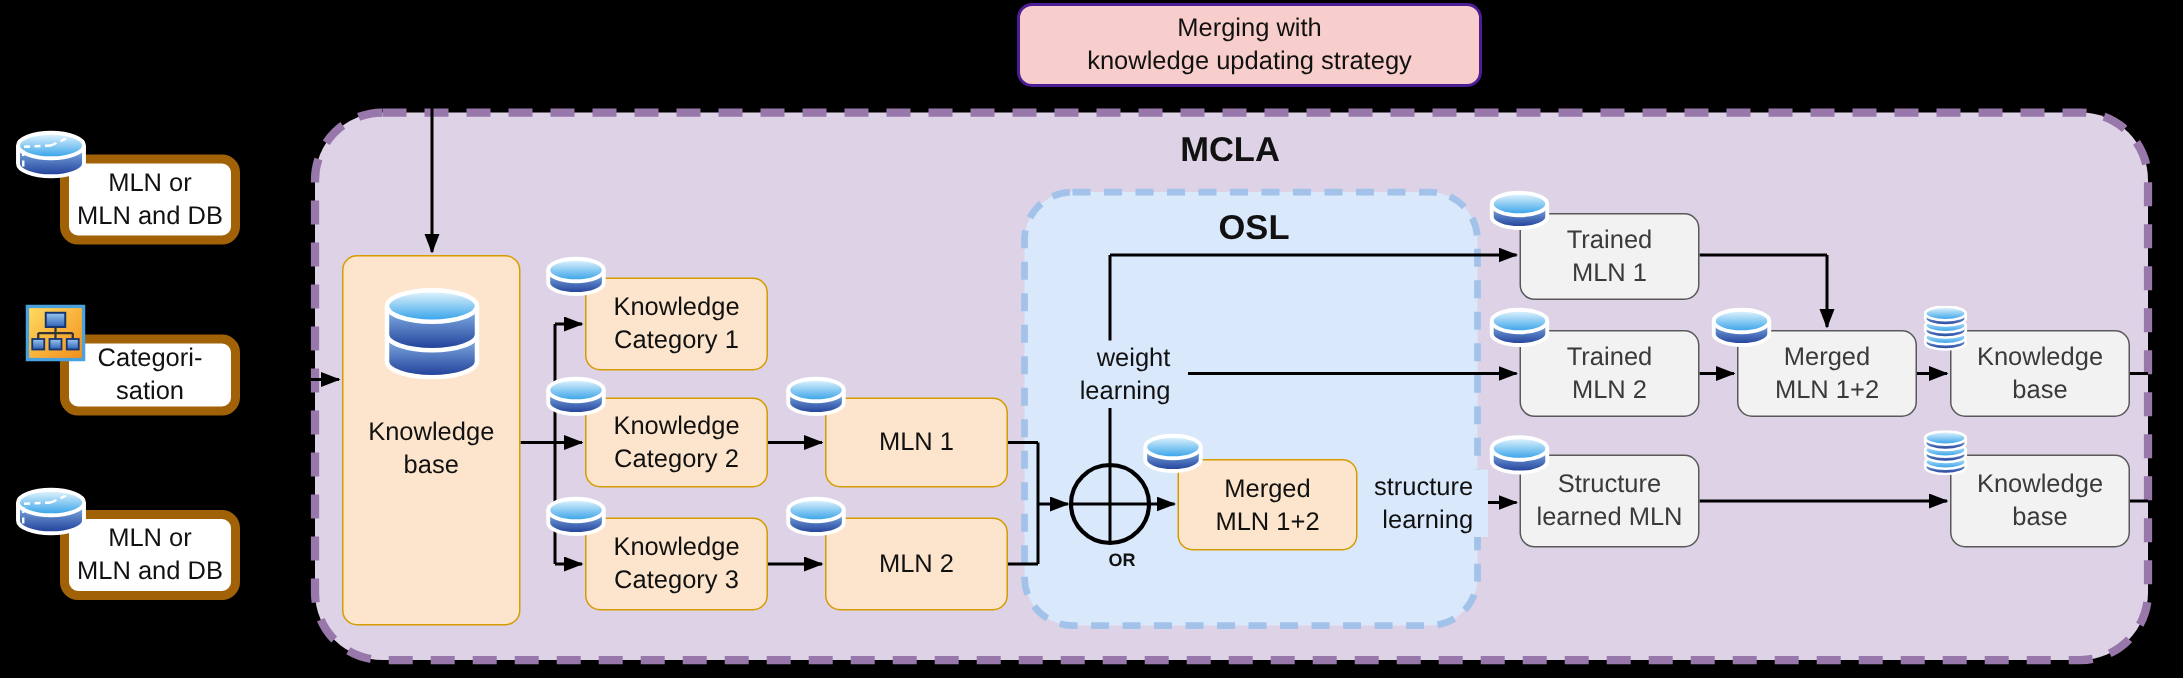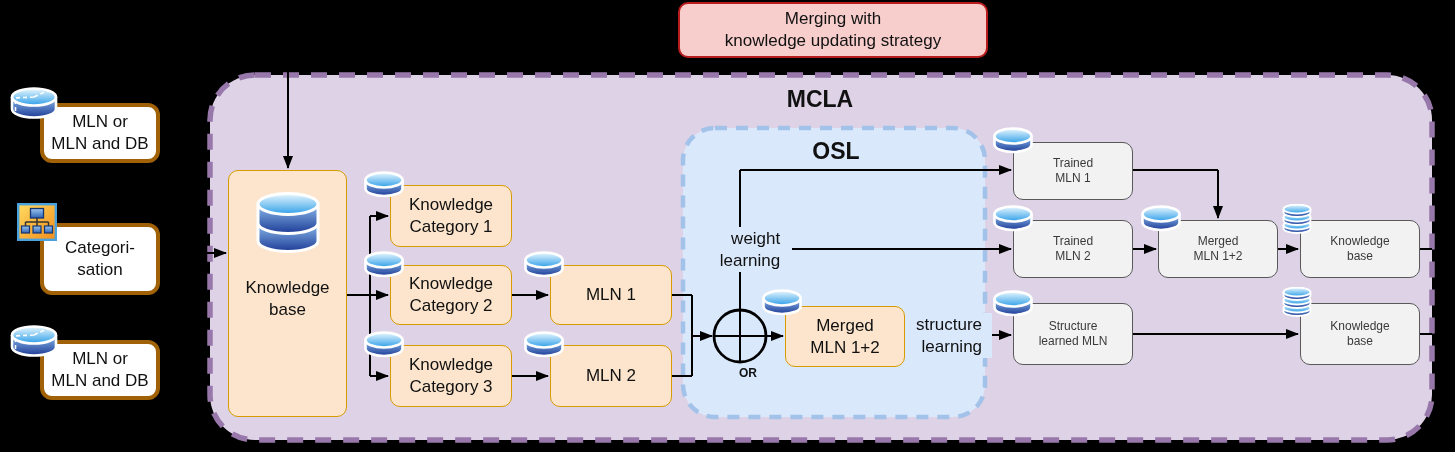--- a/index.html
+++ b/index.html
@@ -2,24 +2,24 @@
 <html><head>
 <meta charset="utf-8">
 <style>
   html,body{margin:0;padding:0;background:#000;}
   #canvas{position:relative;width:1455px;height:452px;background:#000;overflow:hidden;
           font-family:"Liberation Sans",sans-serif;color:#111;}
   svg.layer{position:absolute;left:0;top:0;pointer-events:none;}
   .box{position:absolute;display:flex;align-items:center;justify-content:center;
        box-sizing:border-box;text-align:center;}
   .lbl{white-space:pre-line;line-height:1.28;}
-  .input-card{background:#ffffff;border:4px solid #a16207;border-radius:12px;font-size:17px;}
-  .strategy{background:#f8cecc;border:2px solid #b91c1c;border-radius:10px;font-size:17px;}
+  .input-card{background:#ffffff;border:6px solid #a16207;border-radius:12px;font-size:17px;}
+  .strategy{background:#f8cecc;border:2px solid #4c1d95;border-radius:10px;font-size:17px;}
   .process{background:#fce5cc;border:1.6px solid #d79b00;border-radius:10px;font-size:17px;}
-  .output{background:#f2f2f2;border:1.4px solid #595959;border-radius:10px;font-size:12px;color:#3a3a3a;}
+  .output{background:#f2f2f2;border:1.4px solid #595959;border-radius:10px;font-size:17px;color:#3a3a3a;}
   .kb-main{flex-direction:column;justify-content:flex-start;padding-top:20px;}
   .kb-main .lbl{margin-top:24px;}
   .float-label{position:absolute;background:#d9e8fb;font-size:17px;line-height:1.25;
                text-align:right;display:flex;align-items:center;justify-content:center;}
   .big-title{position:absolute;font-weight:bold;font-size:23px;text-align:center;}
   .or-label{position:absolute;font-weight:bold;font-size:12px;text-align:right;}
   .ico{position:absolute;}
 </style>
 </head>
 <body>
@@ -90,21 +90,21 @@
 
   <div class="box strategy" style="left:678px;top:2px;width:310px;height:56px;">
     <span class="lbl">Merging with
 knowledge updating strategy</span>
   </div>
 
   <div class="box input-card" style="left:40px;top:103px;width:120px;height:60px;">
     <span class="lbl">MLN or
 MLN and DB</span>
   </div>
-  <div class="box input-card" style="left:40px;top:223px;width:120px;height:72px;">
+  <div class="box input-card" style="left:40px;top:223px;width:120px;height:54px;">
     <span class="lbl">Categori-
 sation</span>
   </div>
   <div class="box input-card" style="left:40px;top:340px;width:120px;height:60px;">
     <span class="lbl">MLN or
 MLN and DB</span>
   </div>
 
   <div class="box process kb-main" style="left:228px;top:170px;width:119px;height:247px;">
     <svg width="68" height="62" viewBox="0 0 68 62">

